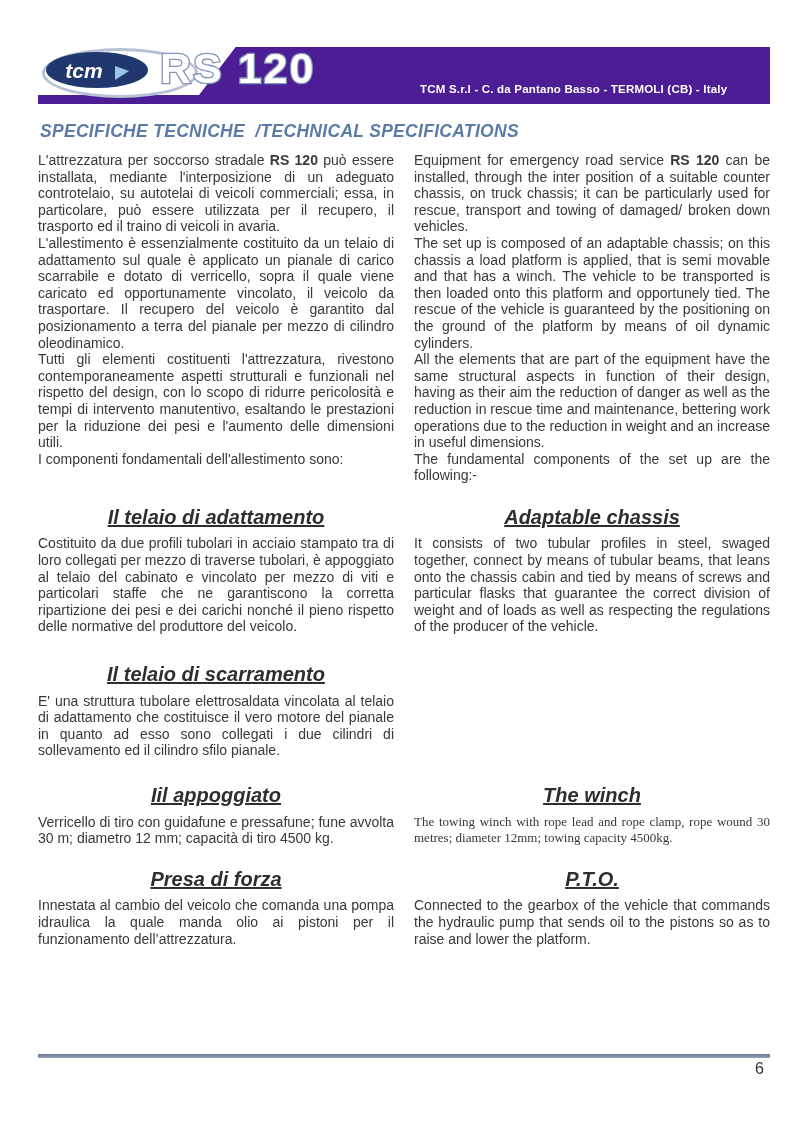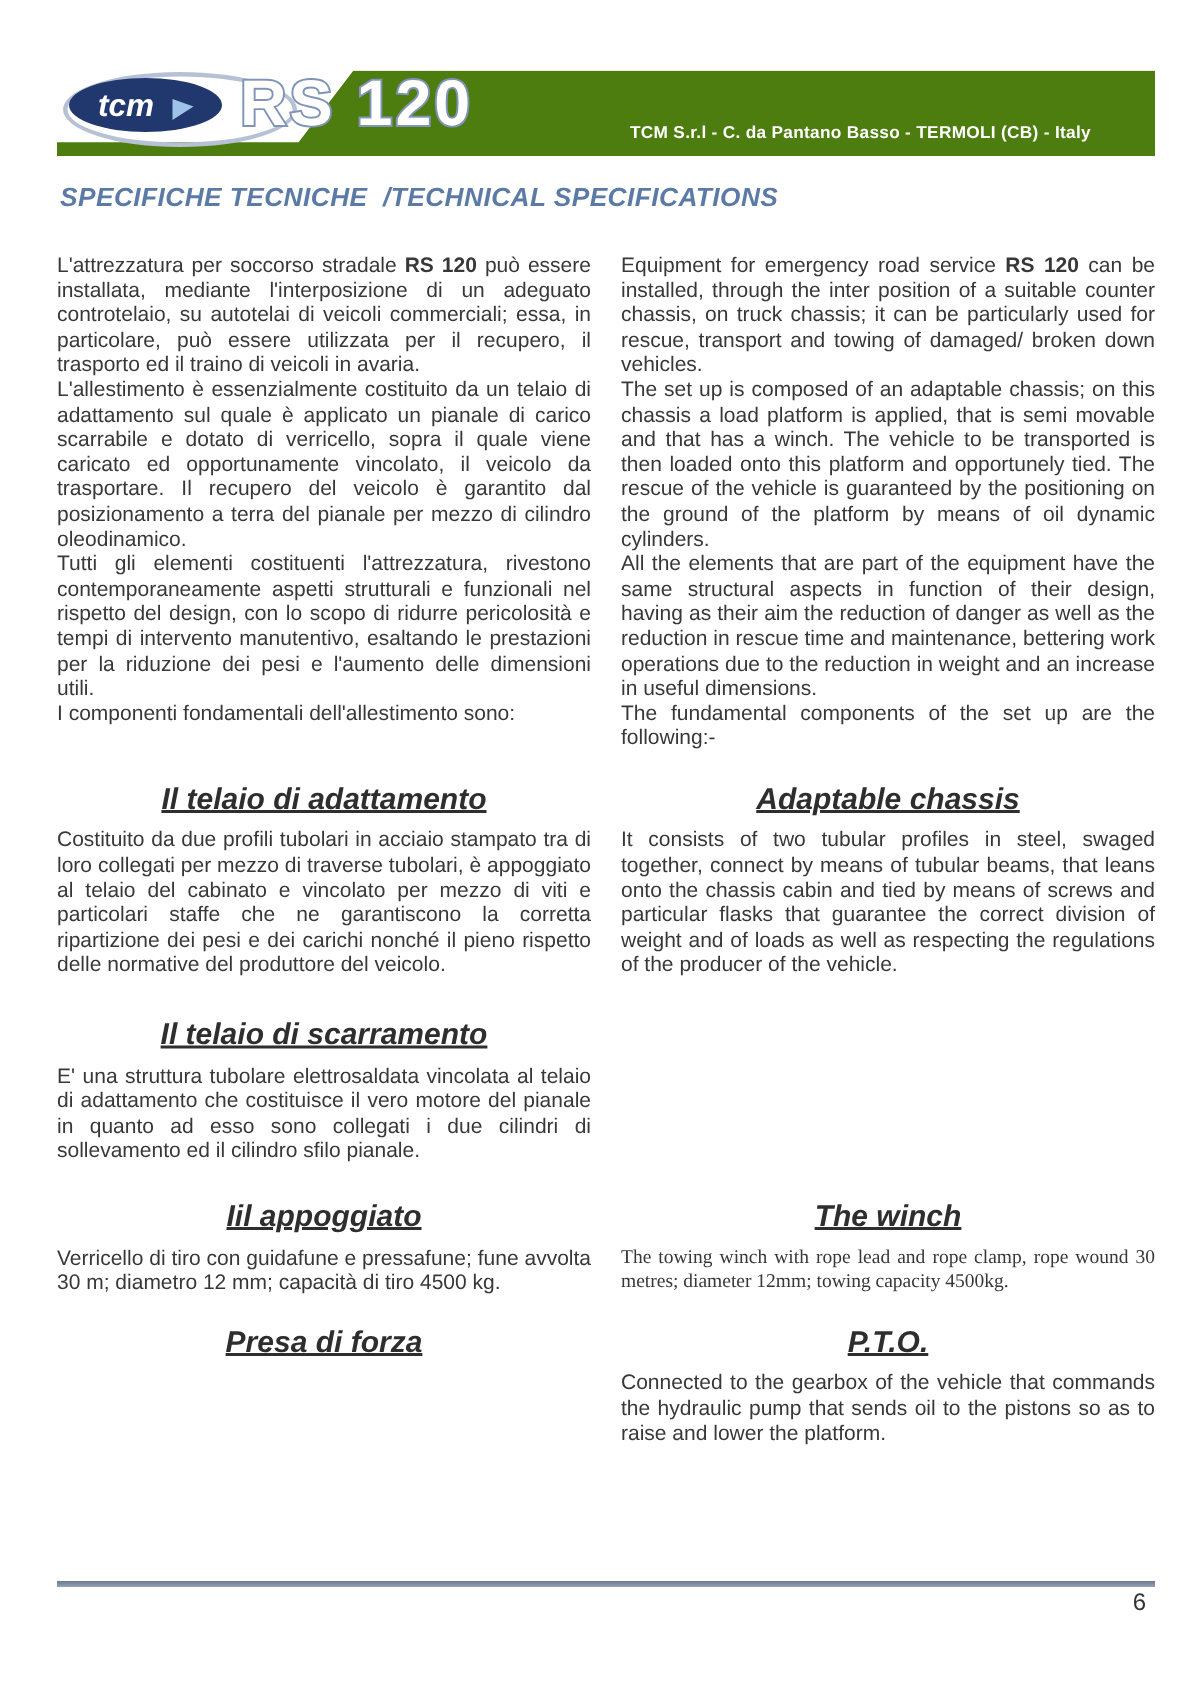--- a/index.html
+++ b/index.html
@@ -3,21 +3,21 @@
 <meta charset="utf-8">
 <style>
   html,body{margin:0;padding:0;}
   body{
     width:800px;height:1132px;position:relative;background:#ffffff;
     font-family:"Liberation Sans", sans-serif;color:#333333;overflow:hidden;
   }
   
   .banner{
     position:absolute;left:38px;top:47px;width:732px;height:57px;
-    background:#4d7c0f;
+    background:#4c1d95;
     clip-path:polygon(27% 0,100% 0,100% 100%,0 100%,0 84%,22% 84%);
   }
   .banner-text{
     position:absolute;left:382px;top:4px;
     color:#ffffff;font-weight:bold;font-size:11.5px;line-height:15.5px;
     white-space:pre;letter-spacing:.2px;
   }
   .logo{position:absolute;left:40px;top:40px;width:290px;height:62px;}
   .logo-ellipse{
     position:absolute;left:2px;top:8px;width:150px;height:44px;
@@ -41,21 +41,21 @@
     letter-spacing:2px;
   }
   
   .page-title{
     position:absolute;left:40px;top:121px;
     font-size:17.5px;font-weight:bold;color:#5b7ba6;
     white-space:pre;letter-spacing:.3px;font-style:italic;
   }
   
   .content{
-    position:absolute;left:38px;top:168px;width:732px;
+    position:absolute;left:38px;top:152px;width:732px;
     display:grid;grid-template-columns:1fr 1fr;column-gap:20px;
     font-size:14px;line-height:16.6px;text-align:justify;color:#383838;
   }
   .content p{margin:0;}
   .content h3{
     margin:10px;font-size:20px;font-weight:bold;font-style:italic;
     text-decoration:underline;color:#2e2e2e;text-align:center;
   }
   .sec-r1{margin-top:15px;}
   .sec-r2{margin-top:21px;}
@@ -130,20 +130,21 @@
     <h3>Iil appoggiato</h3>
     <p>Verricello di tiro con guidafune e pressafune; fune avvolta 30 m; diametro 12 mm; capacità di tiro 4500 kg.</p>
   </div>
   <div class="cell sec-r3">
     <h3>The winch</h3>
     <p class="small">The towing winch with rope lead and rope clamp, rope wound 30 metres; diameter 12mm; towing capacity 4500kg.</p>
   </div>
 
   <div class="cell sec-r4">
     <h3>Presa di forza</h3>
+    <p>Innestata al cambio del veicolo che comanda una pompa idraulica la quale manda olio ai pistoni per il funzionamento dell’attrezzatura.</p>
   </div>
   <div class="cell sec-r4">
     <h3>P.T.O.</h3>
     <p>Connected to the gearbox of the vehicle that commands the hydraulic pump that sends oil to the pistons so as to raise and lower the platform.</p>
   </div>
 
 </div>
 
 <div class="footer-rule"></div>
 <div class="page-number">6</div>

